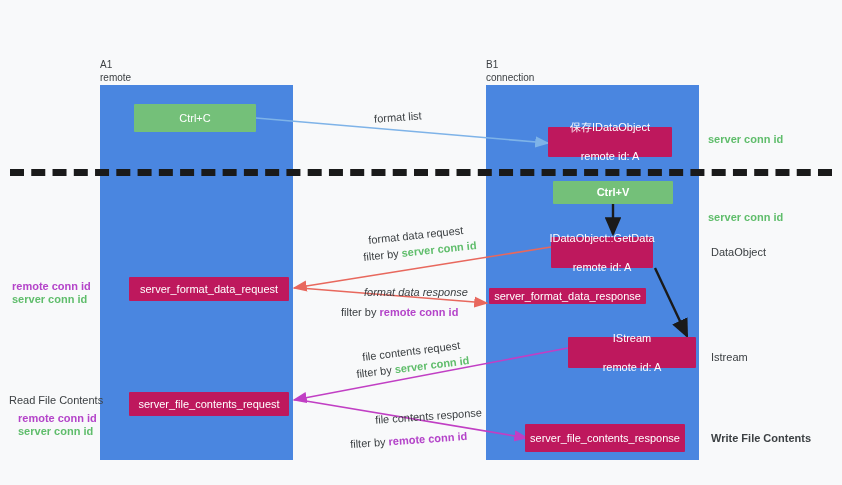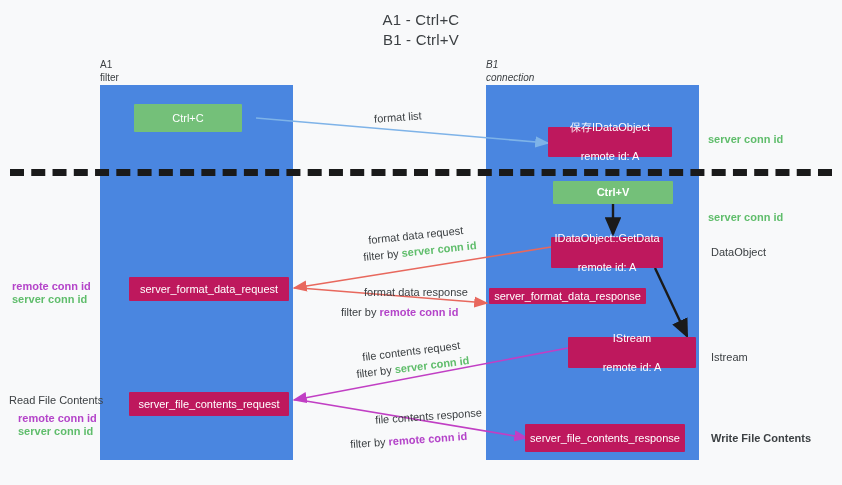--- a/index.html
+++ b/index.html
@@ -59,30 +59,26 @@
   #divider{
     left:10px;top:169px;width:822px;height:0;
     border-top:7px dashed #1a1a1a;
   }
 </style>
 </head>
 <body>
 
 <div id="stage">
 
-  <div class="abs title">
-    <div>A1 - Ctrl+C</div>
-    <div>B1 - Ctrl+V</div>
-  </div>
 
   <div class="abs lane-head" style="left:100px;top:58px;width:193px;">
     <span class="big">A1</span>
-    <span>filter</span>
+    <span>remote</span>
   </div>
-  <div class="abs lane-head" style="left:486px;top:58px;width:213px;font-style:italic;">
+  <div class="abs lane-head" style="left:486px;top:58px;width:213px;">
     <span class="big">B1</span>
     <span>connection</span>
   </div>
 
   <div class="abs lane" id="laneA"></div>
   <div class="abs lane" id="laneB"></div>
 
   <svg id="wires">
     <defs>
       <marker id="ah-blue" markerWidth="9" markerHeight="7" refX="8" refY="3.5" orient="auto">
@@ -109,42 +105,42 @@
 
     <line x1="655" y1="268" x2="687" y2="336" stroke="#1a1a1a" stroke-width="2.4" marker-end="url(#ah-blk)"></line>
 
     <line x1="568" y1="348" x2="294" y2="400" stroke="#c13fc4" stroke-width="1.6" marker-end="url(#ah-mag)"></line>
 
     <line x1="300" y1="400" x2="527" y2="438" stroke="#c13fc4" stroke-width="1.6" marker-end="url(#ah-mag)"></line>
   </svg>
 
   <div class="abs" id="divider"></div>
 
-  <div class="abs box green" style="left:134px;top:104px;width:108px;height:28px;">
+  <div class="abs box green" style="left:134px;top:104px;width:122px;height:28px;">
     <span>Ctrl+C</span>
   </div>
 
   <div class="abs box orange" style="left:129px;top:392px;width:160px;height:24px;">
     <span>server_file_contents_request</span>
   </div>
 
   <div class="abs box orange" style="left:129px;top:277px;width:160px;height:24px;">
     <span>server_format_data_request</span>
   </div>
 
   <div class="abs box orange" style="left:548px;top:127px;width:124px;height:30px;">
     <span>保存IDataObject</span>
     <span class="l2">remote id: A</span>
   </div>
 
   <div class="abs box green" style="left:553px;top:181px;width:120px;height:23px;font-weight:bold;">
     <span>Ctrl+V</span>
   </div>
 
-  <div class="abs box orange" style="left:551px;top:237px;width:112px;height:31px;">
+  <div class="abs box orange" style="left:551px;top:237px;width:102px;height:31px;">
     <span>IDataObject::GetData</span>
     <span class="l2">remote id: A</span>
   </div>
 
   <div class="abs box orange" style="left:489px;top:288px;width:157px;height:16px;">
     <span>server_format_data_response</span>
   </div>
 
   <div class="abs box orange" style="left:568px;top:337px;width:128px;height:31px;">
     <span>IStream</span>
@@ -155,21 +151,21 @@
     <span>server_file_contents_response</span>
   </div>
 
   <div class="abs lbl" style="left:374px;top:110px;transform:rotate(-4deg);">format list</div>
 
   <div class="abs lbl" style="left:368px;top:228px;transform:rotate(-6deg);">format data request</div>
   <div class="abs lbl" style="left:363px;top:244px;transform:rotate(-6deg);">
     <span>filter by </span><span class="green-t">server conn id</span>
   </div>
 
-  <div class="abs lbl" style="left:364px;top:285px;">format data response</div>
+  <div class="abs lbl" style="left:364px;top:285px;font-style:italic;">format data response</div>
   <div class="abs lbl" style="left:341px;top:305px;">
     <span>filter by </span><span class="purple-t">remote conn id</span>
   </div>
 
   <div class="abs lbl" style="left:362px;top:344px;transform:rotate(-7deg);">file contents request</div>
   <div class="abs lbl" style="left:356px;top:360px;transform:rotate(-7deg);">
     <span>filter by </span><span class="green-t">server conn id</span>
   </div>
 
   <div class="abs lbl" style="left:375px;top:409px;transform:rotate(-4deg);">file contents response</div>

